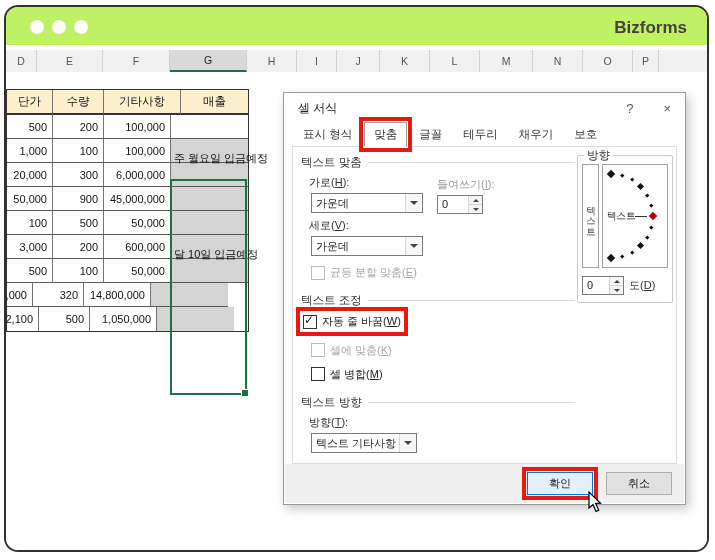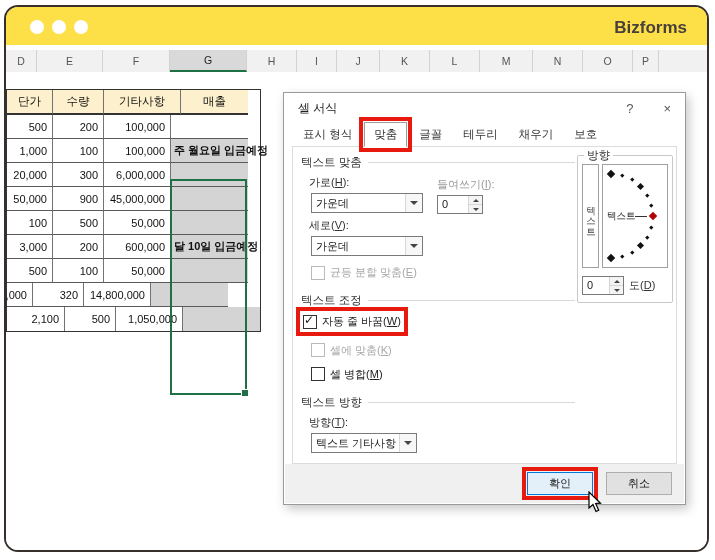--- a/index.html
+++ b/index.html
@@ -2,21 +2,21 @@
 <html><head>
 <meta charset="utf-8">
 <style>
   html,body{margin:0;padding:0;}
   body{width:715px;height:560px;background:#fff;font-family:"Liberation Sans","DejaVu Sans",sans-serif;}
   .shot{position:relative;width:715px;height:560px;background:#fff;overflow:hidden;}
 
   
   .win-frame{position:absolute;left:4px;top:5px;width:701px;height:543px;
     border:2px solid #372f2b;border-radius:14px;background:#fff;overflow:hidden;}
-  .titlebar{position:absolute;left:0;top:0;right:0;height:38px;background:#fde047;}
+  .titlebar{position:absolute;left:0;top:0;right:0;height:38px;background:#bef264;}
   .dot{position:absolute;width:14px;height:14px;border-radius:50%;background:#fff;top:13px;}
   .brand{position:absolute;right:20px;top:11px;font-size:17px;font-weight:bold;color:#49403c;}
 
   
   .colhead{position:absolute;left:0;top:43px;right:0;height:22px;background:#f1f1f1;
     border-bottom:1px solid #cfcfcf;display:flex;}
   .col-letter{height:100%;box-sizing:border-box;border-right:1px solid #d2d2d2;
     font-size:10.5px;color:#555;display:flex;align-items:center;justify-content:center;}
   .col-letter.sel{background:#d9d9d9;border-bottom:2px solid #1f7145;color:#222;}
 
@@ -26,22 +26,22 @@
   .trow{display:flex;}
   .tcell{box-sizing:border-box;border-right:1px solid #737373;border-bottom:1px solid #595959;
     height:24px;font-size:11px;color:#111;display:flex;align-items:center;position:relative;}
   .trow .tcell:last-child{border-right:none;}
   .trow:last-child .tcell{border-bottom:none;}
   .thead .tcell{height:25px;background:#fdf0cd;justify-content:center;font-size:11.5px;
     border-bottom:2px solid #333;}
   .num{justify-content:flex-end;padding-right:5px;}
   .gcell.range{background:#d4d4d4;}
   .gcell.active{background:#fff;}
-  .note{position:absolute;left:3px;top:0;height:100%;display:flex;align-items:center;
-    white-space:nowrap;font-size:11px;color:#111;z-index:3;font-weight:bold;}
+  .note{position:absolute;left:3px;top:8px;height:100%;display:flex;align-items:center;
+    white-space:nowrap;font-size:11px;color:#111;z-index:3;}
   .sel-range{position:absolute;left:164px;top:107px;width:77px;height:216px;
     border:2px solid #1f7145;box-sizing:border-box;pointer-events:none;z-index:4;}
   .fill-handle{position:absolute;right:-4px;bottom:-4px;width:6px;height:6px;
     background:#1f7145;border:1px solid #fff;}
 
   
   .dialog{position:absolute;left:277px;top:85px;width:403px;height:413px;background:#fff;
     border:1px solid #9a9a9a;box-shadow:3px 4px 10px rgba(0,0,0,.22);z-index:10;box-sizing:border-box;}
   .dlg-title{height:30px;display:flex;align-items:center;padding:0 14px;}
   .dlg-title .cap{font-size:12px;color:#222;flex:1;}
@@ -194,21 +194,21 @@
             <div class="tcell num" style="width: 67px;">50,000</div>
             <div class="tcell gcell range" style="width: 77px;"></div>
           </div>
           <div class="trow">
             <div class="tcell num" style="width: 26px; padding-left: 16px;">40,000</div>
             <div class="tcell num" style="width: 51px;">320</div>
             <div class="tcell num" style="width: 67px;">14,800,000</div>
             <div class="tcell gcell range" style="width: 77px;"></div>
           </div>
           <div class="trow">
-            <div class="tcell num" style="width: 58px;">2,100</div>
+            <div class="tcell num" style="width: 32px;">2,100</div>
             <div class="tcell num" style="width: 51px;">500</div>
             <div class="tcell num" style="width: 67px;">1,050,000</div>
             <div class="tcell gcell range" style="width: 77px;"></div>
           </div>
         </div>
       <div class="sel-range">
         <span class="fill-handle"></span>
       </div>
     </div>
 

